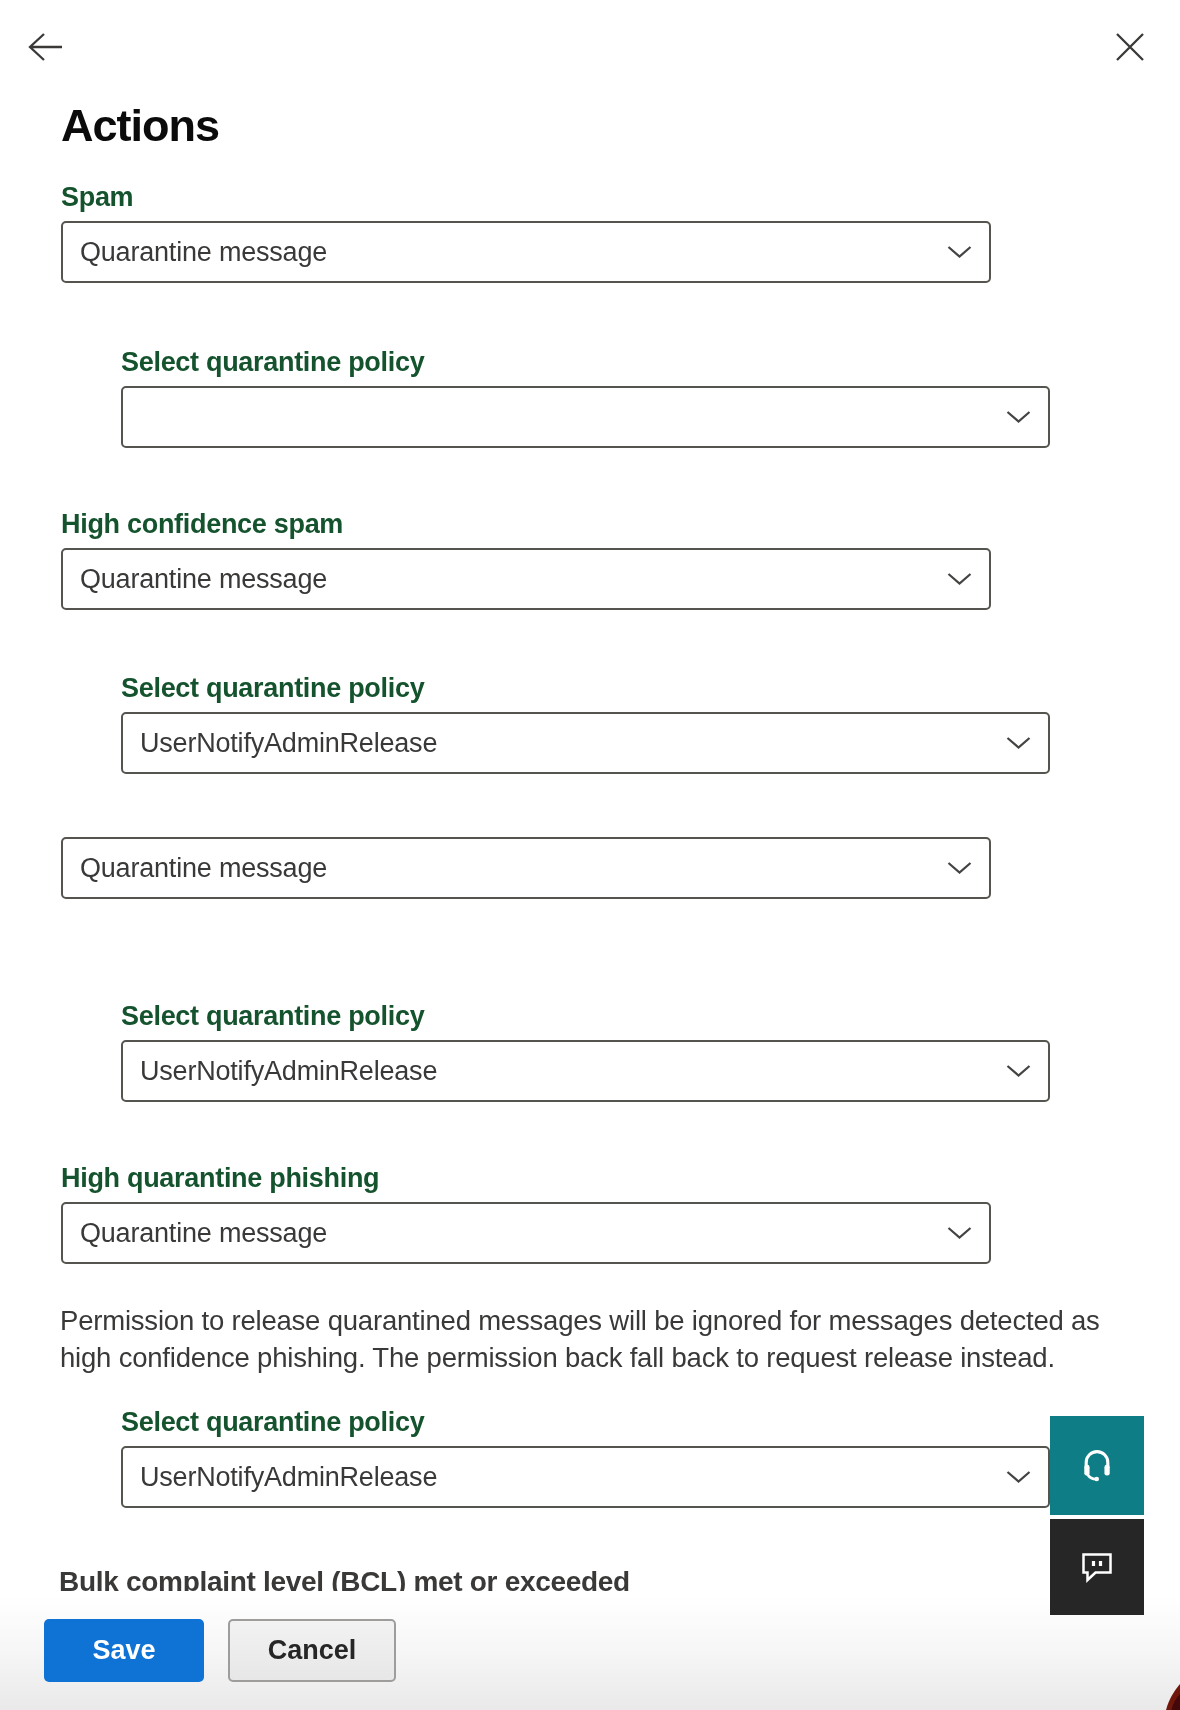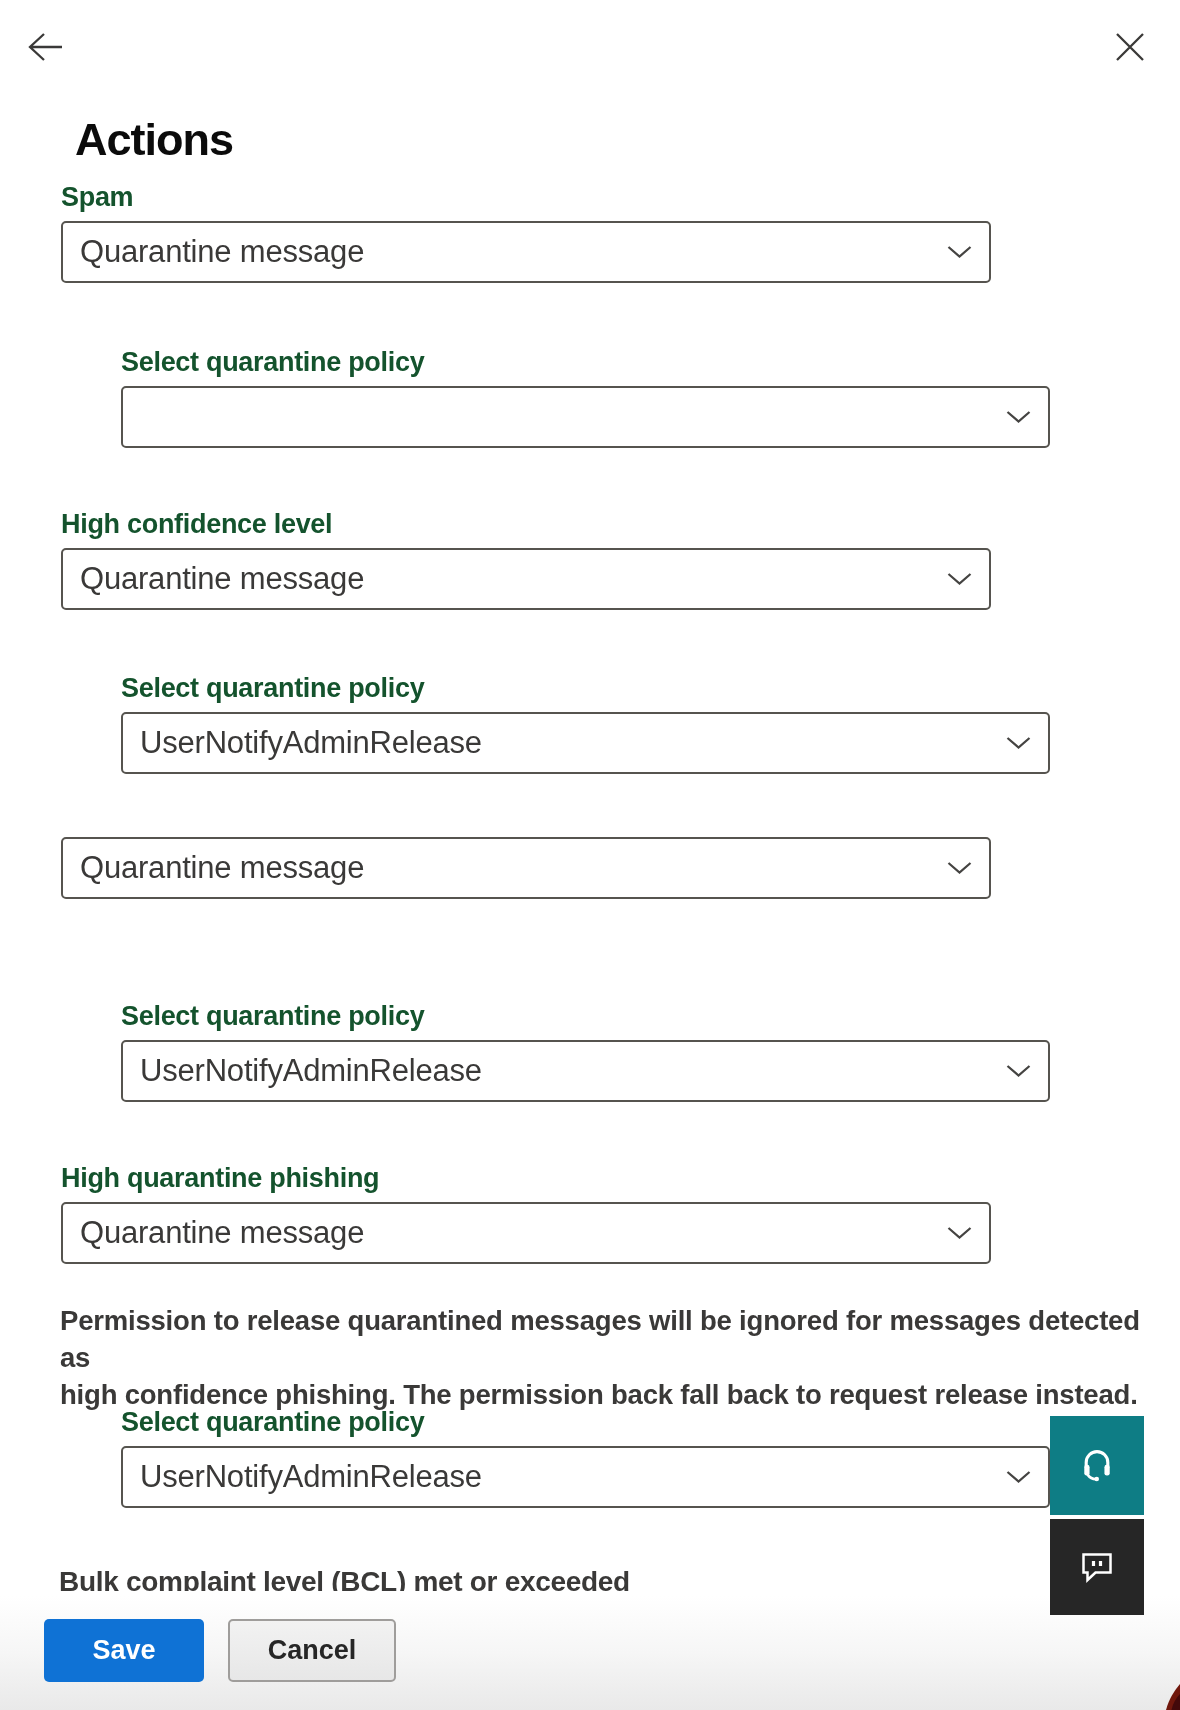--- a/index.html
+++ b/index.html
@@ -11,43 +11,43 @@
   }
   html,body{margin:0;padding:0;background:#ffffff;}
   .screen{
     position:relative;width:1180px;height:1710px;background:#ffffff;
     font-family:"Liberation Sans",sans-serif;color:var(--text);overflow:hidden;
   }
   .icon-btn{position:absolute;background:none;border:none;padding:0;margin:0;cursor:pointer;line-height:0;}
   .back-btn{left:28px;top:32px;width:36px;height:30px;}
   .close-btn{left:1114px;top:31px;width:32px;height:32px;}
   .page-title{
-    position:absolute;left:59px;top:98px;margin:16px;
+    position:absolute;left:59px;top:98px;margin:2px;
     font-size:45px;font-weight:700;color:#0b0b0b;letter-spacing:-1px;
   }
   .field{position:absolute;left:61px;width:930px;}
   .field.indent{left:121px;width:929px;}
   .flabel{
     display:block;height:39px;box-sizing:border-box;
     font-size:27px;font-weight:700;color:#14532d;letter-spacing:-0.3px;
     white-space:nowrap;
   }
   .dd{
     position:relative;height:62px;box-sizing:border-box;background:#fff;
     border:2px solid var(--dropdown-border);border-radius:5px;
     display:flex;align-items:center;cursor:pointer;
   }
   .ddval{
-    padding-left:17px;font-size:31px;color:#3a3938;letter-spacing:-0.2px;
+    padding-left:17px;font-size:27px;color:#3a3938;letter-spacing:-0.2px;
     white-space:nowrap;overflow:hidden;text-align:center;
   }
   .chev{position:absolute;right:17px;top:50%;transform:translateY(-50%);line-height:0;}
   .note{
     position:absolute;left:60px;top:1302px;width:1100px;margin:0;
-    font-size:27.5px;line-height:37px;color:#3a3938;letter-spacing:-0.2px;font-weight:bold;
+    font-size:27.5px;line-height:37px;color:#3a3938;letter-spacing:-0.2px;
   }
   .bcl-wrap{
     position:absolute;left:59px;top:1566px;width:760px;height:25px;overflow:hidden;
   }
   .bcl-wrap span{
     font-size:28px;font-weight:700;color:#3a3938;letter-spacing:-0.3px;white-space:nowrap;margin-top:25px;
   }
   .footer-bg{
     position:absolute;left:0;top:1596px;width:1180px;height:114px;z-index:2;
     background:linear-gradient(180deg,#ffffff 0%,#f6f6f6 50%,#e9e9e9 100%);
@@ -105,21 +105,21 @@
     <div class="dd" role="combobox">
       <span class="chev">
         <svg width="25" height="13" viewBox="0 0 25 13">
             <path d="M1.5 1.5 L12.5 11 L23.5 1.5" fill="none" stroke="#454442" stroke-width="2.3"></path>
           </svg>
       </span>
     </div>
   </div>
 
   <div class="field" style="top:509px">
-    <span class="flabel">High confidence level</span>
+    <span class="flabel">High confidence spam</span>
     <div class="dd" role="combobox">
       <span class="ddval">Quarantine message</span>
       <span class="chev">
         <svg width="25" height="13" viewBox="0 0 25 13">
             <path d="M1.5 1.5 L12.5 11 L23.5 1.5" fill="none" stroke="#454442" stroke-width="2.3"></path>
           </svg>
       </span>
     </div>
   </div>
 

